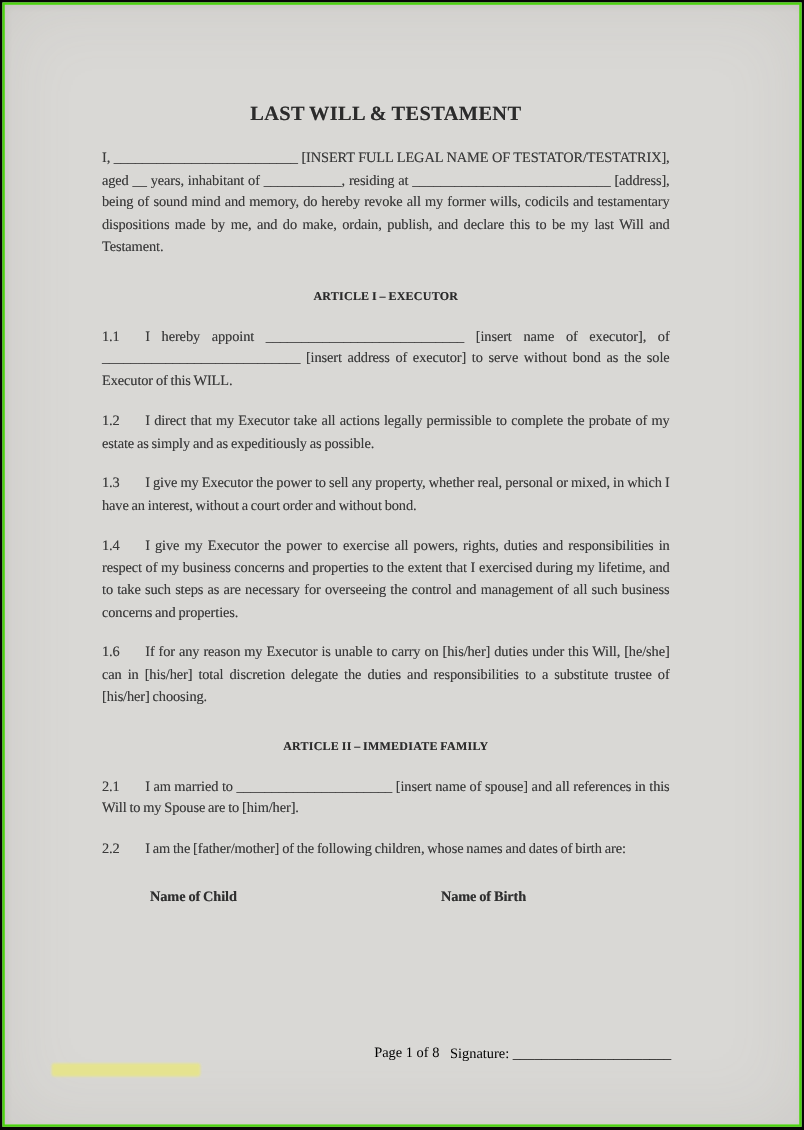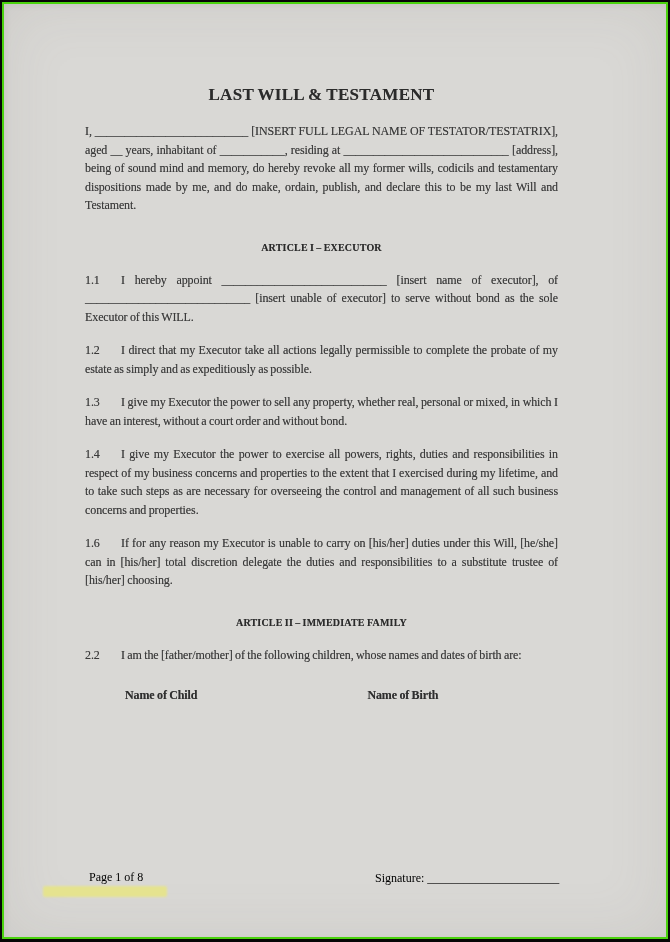--- a/index.html
+++ b/index.html
@@ -59,20 +59,21 @@
     margin: 22px 0 0 40px;
     font-weight: bold;
     color: #2f2f2f;
   }
   .col-first { display: inline-block; width: 240px; }
   .footer {
     position: absolute;
     left: 85px; top: 866px;
     width: 500px;
     font-size: 12px;
+    text-align: center;
   }
   .signature-block { position: absolute; left: 286px; top: 1px; }
   .watermark {
     position: absolute;
     left: 39px; top: 882px;
     width: 124px; height: 11px;
     background: #e9e77f;
     opacity: 0.8;
     filter: blur(1px);
     border-radius: 2px;
@@ -83,26 +84,27 @@
 
 <div class="frame">
   <div class="document">
 
     <h1 class="doc-title">LAST WILL &amp; TESTAMENT</h1>
 
     <p class="intro"><span>I, __________________________ [INSERT FULL LEGAL NAME OF TESTATOR/TESTATRIX], aged __ years, inhabitant of ___________, residing at ____________________________ [address], being of sound mind and memory, do hereby revoke all my former wills, codicils and testamentary dispositions made by me, and do make, ordain, publish, and declare this to be my last Will and Testament.</span></p>
 
     <div id="articles">
         <h2 class="article-heading">ARTICLE I – EXECUTOR</h2>
-        <p class="clause"><span class="clause-num">1.1</span><span>I hereby appoint ____________________________ </span><span class="it">[insert name of executor]</span><span>, of ____________________________ </span><span class="it">[insert unable of executor]</span><span> to serve without bond as the sole Executor of this WILL.</span></p>
+        <p class="clause"><span class="clause-num">1.1</span><span>I hereby appoint ____________________________ </span><span class="it">[insert name of executor]</span><span>, of ____________________________ </span><span class="it">[insert address of executor]</span><span> to serve without bond as the sole Executor of this WILL.</span></p>
         <p class="clause"><span class="clause-num">1.2</span><span>I direct that my Executor take all actions legally permissible to complete the probate of my estate as simply and as expeditiously as possible.</span></p>
         <p class="clause"><span class="clause-num">1.3</span><span>I give my Executor the power to sell any property, whether real, personal or mixed, in which I have an interest, without a court order and without bond.</span></p>
         <p class="clause"><span class="clause-num">1.4</span><span>I give my Executor the power to exercise all powers, rights, duties and responsibilities in respect of my business concerns and properties to the extent that I exercised during my lifetime, and to take such steps as are necessary for overseeing the control and management of all such business concerns and properties.</span></p>
         <p class="clause"><span class="clause-num">1.6</span><span>If for any reason my Executor is unable to carry on [his/her] duties under this Will, [he/she] can in [his/her] total discretion delegate the duties and responsibilities to a substitute trustee of [his/her] choosing.</span></p>
         <h2 class="article-heading">ARTICLE II – IMMEDIATE FAMILY</h2>
+        <p class="clause"><span class="clause-num">2.1</span><span>I am married to ______________________ </span><span class="it">[insert name of spouse]</span><span> and all references in this Will to my Spouse are to [him/her].</span></p>
         <p class="clause"><span class="clause-num">2.2</span><span>I am the [father/mother] of the following children, whose names and dates of birth are:</span></p>
       </div>
 
     <div class="child-columns">
       <span class="col-first">Name of Child</span>
       <span>Name of Birth</span>
     </div>
 
   </div>
 

